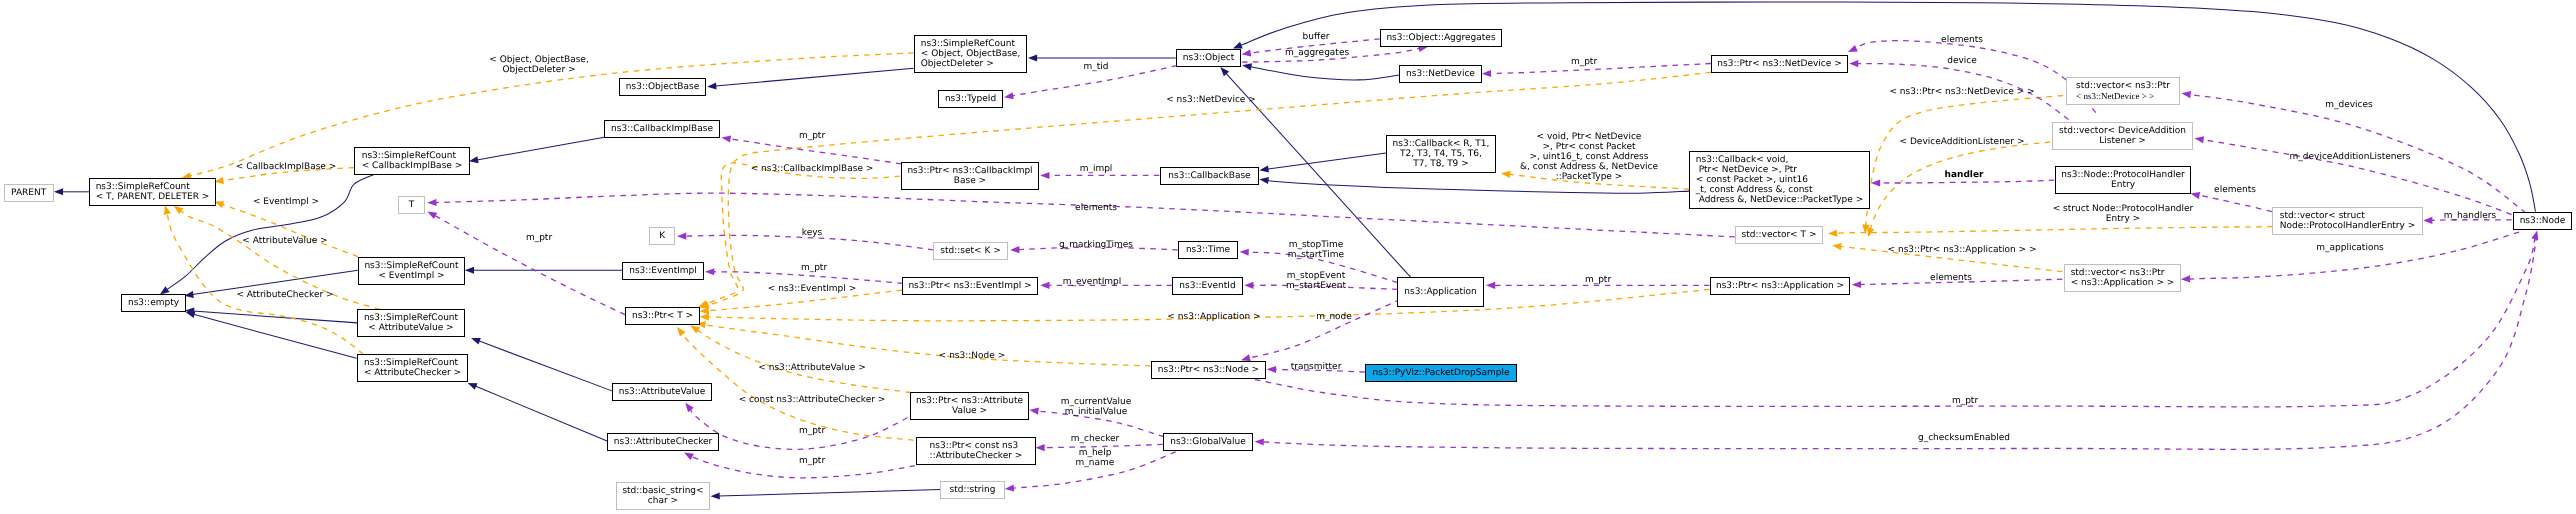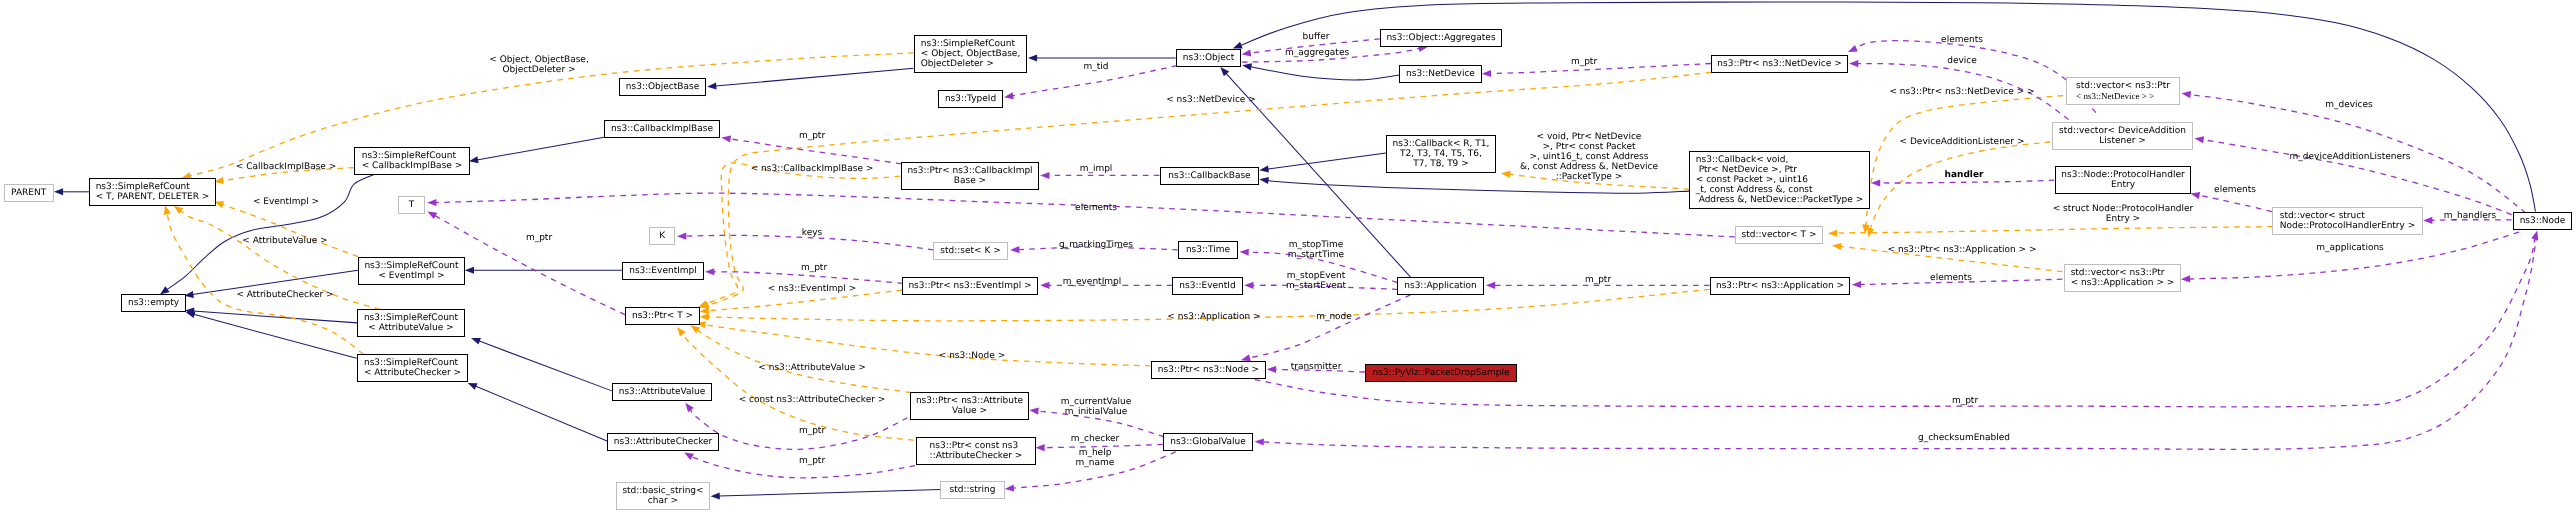--- a/index.html
+++ b/index.html
@@ -8,21 +8,21 @@
   -webkit-font-smoothing:antialiased;text-rendering:geometricPrecision;}
 #edges{position:absolute;left:0;top:0;width:2576px;height:514px;}
 .node{position:absolute;box-sizing:border-box;background:#ffffff;
   display:flex;flex-direction:column;align-items:center;justify-content:center;
   line-height:10px;white-space:pre;}
 .node>.tb{display:block;}
 .node.center .tb{text-align:center;}
 .node.left .tb{text-align:left;}
 .node.black{border:1px solid #000000;}
 .node.gray{border:0.8px solid #bfbfbf;}
-.node.focus{border:1px solid #000000;background:#b91c1c;}
+.node.focus{border:1px solid #000000;background:#0ea5e9;}
 .node span{display:block;}
 .elabel{position:absolute;text-align:center;line-height:10px;white-space:pre;
   transform:translateX(-50%);pointer-events:none;}
 .elabel span{display:block;}
 </style>
 </head>
 <body>
 
 <div id="graph">
   <svg id="edges" width="2576" height="514" viewBox="0 0 3773 753" xmlns="http://www.w3.org/2000/svg">
@@ -233,21 +233,21 @@
     <div class="node black left" style="left: 1689px; top: 151px; width: 181px; height: 58px;"><div class="tb"><span style="display: block;">ns3::Callback&lt; void,</span><span style="display: block;"> Ptr&lt; NetDevice &gt;, Ptr</span><span style="display: block;">&lt; const Packet &gt;, uint16</span><span style="display: block;">_t, const Address &amp;, const</span><span style="display: block;"> Address &amp;, NetDevice::PacketType &gt;</span></div></div>
     <div class="node gray center" style="left: 398px; top: 196px; width: 27px; height: 18px;"><div class="tb"><span style="display: block;">T</span></div></div>
     <div class="node gray center" style="left: 649px; top: 227px; width: 26.4px; height: 18px;"><div class="tb"><span style="display: block;">K</span></div></div>
     <div class="node gray center" style="left: 933px; top: 242px; width: 75px; height: 18px;"><div class="tb"><span style="display: block;">std::set&lt; K &gt;</span></div></div>
     <div class="node black center" style="left: 1178px; top: 241px; width: 60px; height: 18px;"><div class="tb"><span style="display: block;">ns3::Time</span></div></div>
     <div class="node gray center" style="left: 1735px; top: 226px; width: 88px; height: 18px;"><div class="tb"><span style="display: block;">std::vector&lt; T &gt;</span></div></div>
     <div class="node black center" style="left: 622px; top: 262px; width: 82px; height: 18px;"><div class="tb"><span style="display: block;">ns3::EventImpl</span></div></div>
     <div class="node black center" style="left: 358px; top: 257px; width: 107px; height: 28px;"><div class="tb"><span style="display: block;">ns3::SimpleRefCount</span><span style="display: block;">&lt; EventImpl &gt;</span></div></div>
     <div class="node black center" style="left: 902px; top: 277px; width: 136px; height: 18px;"><div class="tb"><span style="display: block;">ns3::Ptr&lt; ns3::EventImpl &gt;</span></div></div>
     <div class="node black center" style="left: 1172px; top: 277px; width: 71px; height: 18px;"><div class="tb"><span style="display: block;">ns3::EventId</span></div></div>
-    <div class="node black center" style="left: 1397px; top: 277px; width: 87px; height: 18px;"><div class="tb"><span style="display: block;">ns3::Application</span></div></div>
+    <div class="node black center" style="left: 1397px; top: 277px; width: 87px; height: 30px;"><div class="tb"><span style="display: block;">ns3::Application</span></div></div>
     <div class="node black center" style="left: 1710px; top: 277px; width: 140px; height: 18px;"><div class="tb"><span style="display: block;">ns3::Ptr&lt; ns3::Application &gt;</span></div></div>
     <div class="node gray left" style="left: 2064px; top: 264px; width: 117px; height: 28px;"><div class="tb"><span style="display: block;">std::vector&lt; ns3::Ptr</span><span style="display: block;">&lt; ns3::Application &gt; &gt;</span></div></div>
     <div class="node black center" style="left: 121px; top: 294px; width: 65px; height: 18px;"><div class="tb"><span style="display: block;">ns3::empty</span></div></div>
     <div class="node black center" style="left: 625px; top: 307px; width: 75px; height: 18px;"><div class="tb"><span style="display: block;">ns3::Ptr&lt; T &gt;</span></div></div>
     <div class="node black center" style="left: 357px; top: 309px; width: 108px; height: 28px;"><div class="tb"><span style="display: block;">ns3::SimpleRefCount</span><span style="display: block;">&lt; AttributeValue &gt;</span></div></div>
     <div class="node black left" style="left: 357px; top: 354px; width: 111px; height: 28px;"><div class="tb"><span style="display: block;">ns3::SimpleRefCount</span><span style="display: block;">&lt; AttributeChecker &gt;</span></div></div>
     <div class="node black center" style="left: 612px; top: 383px; width: 100px; height: 18px;"><div class="tb"><span style="display: block;">ns3::AttributeValue</span></div></div>
     <div class="node black center" style="left: 607px; top: 433px; width: 112px; height: 18px;"><div class="tb"><span style="display: block;">ns3::AttributeChecker</span></div></div>
     <div class="node black center" style="left: 1151px; top: 361px; width: 115px; height: 18px;"><div class="tb"><span style="display: block;">ns3::Ptr&lt; ns3::Node &gt;</span></div></div>
     <div class="node focus center" style="left: 1365px; top: 364px; width: 152px; height: 18px;"><div class="tb"><span style="display: block;">ns3::PyViz::PacketDropSample</span></div></div>

